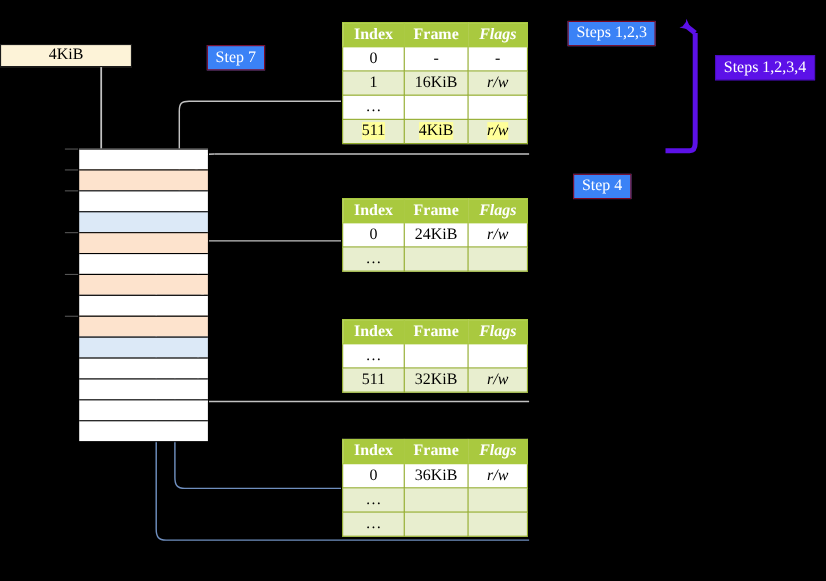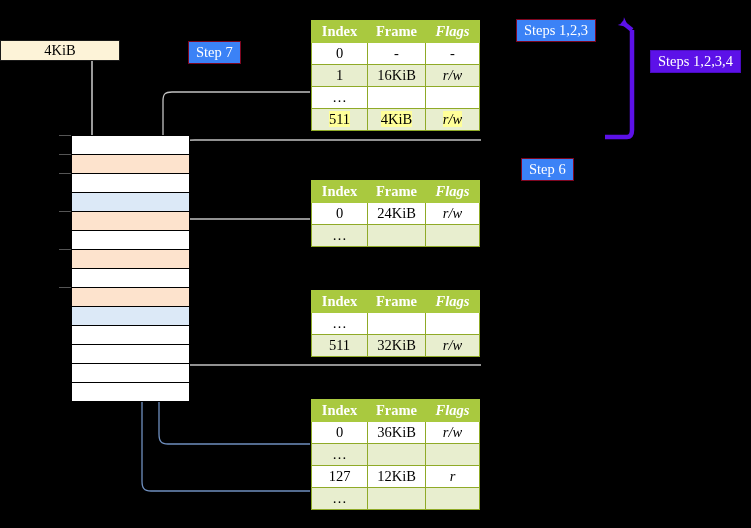--- a/index.html
+++ b/index.html
@@ -131,21 +131,21 @@
 
     <path d="M605,137 L627,137 C631,137 632,134 632,130 L632,30" fill="none" stroke="#5c11e8" stroke-width="4.5" stroke-linejoin="round"></path>
     <path d="M632,30 L622,22" fill="none" stroke="#5c11e8" stroke-width="4.5" marker-end="url(#ah-violet)"></path>
   </svg>
 
   <div class="boxlabel" style="left:0px;top:40px;width:120px;">4KiB</div>
 
   <div class="badge crimson" style="left:188px;top:41px;">Step 7</div>
   <div class="badge crimson" style="left:516px;top:19px;">Steps 1,2,3</div>
   <div class="badge violet" style="left:650px;top:18px;margin-top:32px;">Steps 1,2,3,4</div>
-  <div class="badge crimson" style="left:521px;top:158px;">Step 6</div>
+  <div class="badge crimson" style="left:521px;top:158px;">Step 4</div>
 
   <div class="memcol" id="memcol">
       <div class="memrow "></div>
       <div class="memrow orange"></div>
       <div class="memrow "></div>
       <div class="memrow blue"></div>
       <div class="memrow orange"></div>
       <div class="memrow "></div>
       <div class="memrow orange"></div>
       <div class="memrow "></div>
@@ -249,25 +249,20 @@
         <tr class="plain">
           <td class="c-index">0</td>
           <td class="c-frame">36KiB</td>
           <td class="c-flags">r/w</td>
         </tr>
         <tr class="alt">
           <td class="c-index">…</td>
           <td class="c-frame"></td>
           <td class="c-flags"></td>
         </tr>
-        <tr class="plain">
-          <td class="c-index">127</td>
-          <td class="c-frame">12KiB</td>
-          <td class="c-flags">r</td>
-        </tr>
         <tr class="alt">
           <td class="c-index">…</td>
           <td class="c-frame"></td>
           <td class="c-flags"></td>
         </tr>
       </tbody>
     </table>
 
 </div>
 

